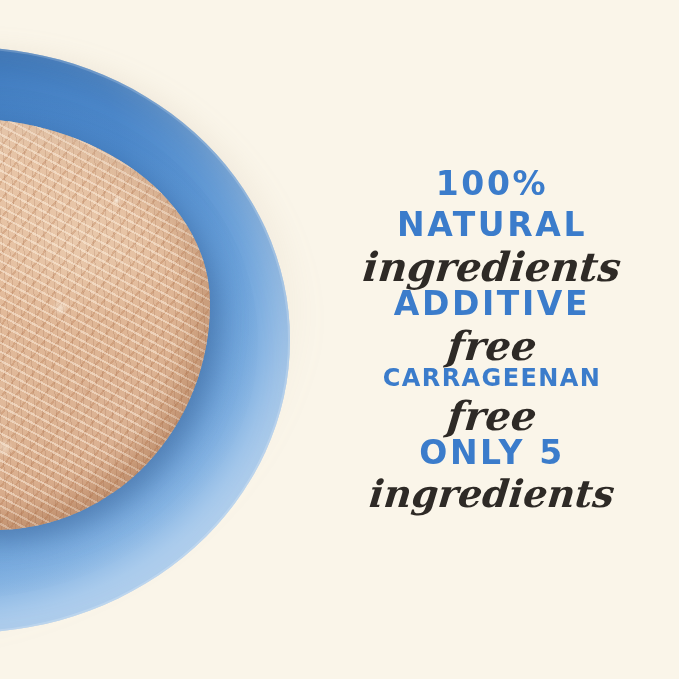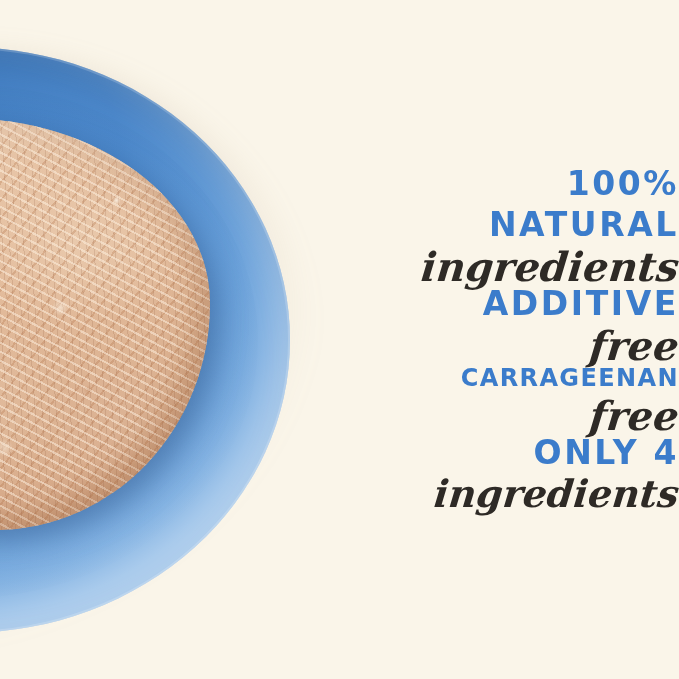--- a/index.html
+++ b/index.html
@@ -143,21 +143,21 @@
     left: 305px;
     top: 0;
     width: 374px;
     height: 679px;
     display: flex;
     flex-direction: column;
     align-items: center;
     justify-content: center;
   }
   .claim {
-    text-align: right;
+    text-align: center;
     width: 100%;
     margin: 0;
     padding: 0;
   }
   .claim + .claim { }
 
   .cap {
     color: #3b7ccb;
     font-family: "DejaVu Sans", sans-serif;
     font-weight: bold;
@@ -209,18 +209,18 @@
       <span class="cap l1">ADDITIVE</span>
       <span class="script">free</span>
     </div>
 
     <div class="claim">
       <span class="cap wide">CARRAGEENAN</span>
       <span class="script">free</span>
     </div>
 
     <div class="claim">
-      <span class="cap l1">ONLY 4</span>
+      <span class="cap l1">ONLY 5</span>
       <span class="script small">ingredients</span>
     </div>
 
   </div>
 </div>
 
 </body></html>

